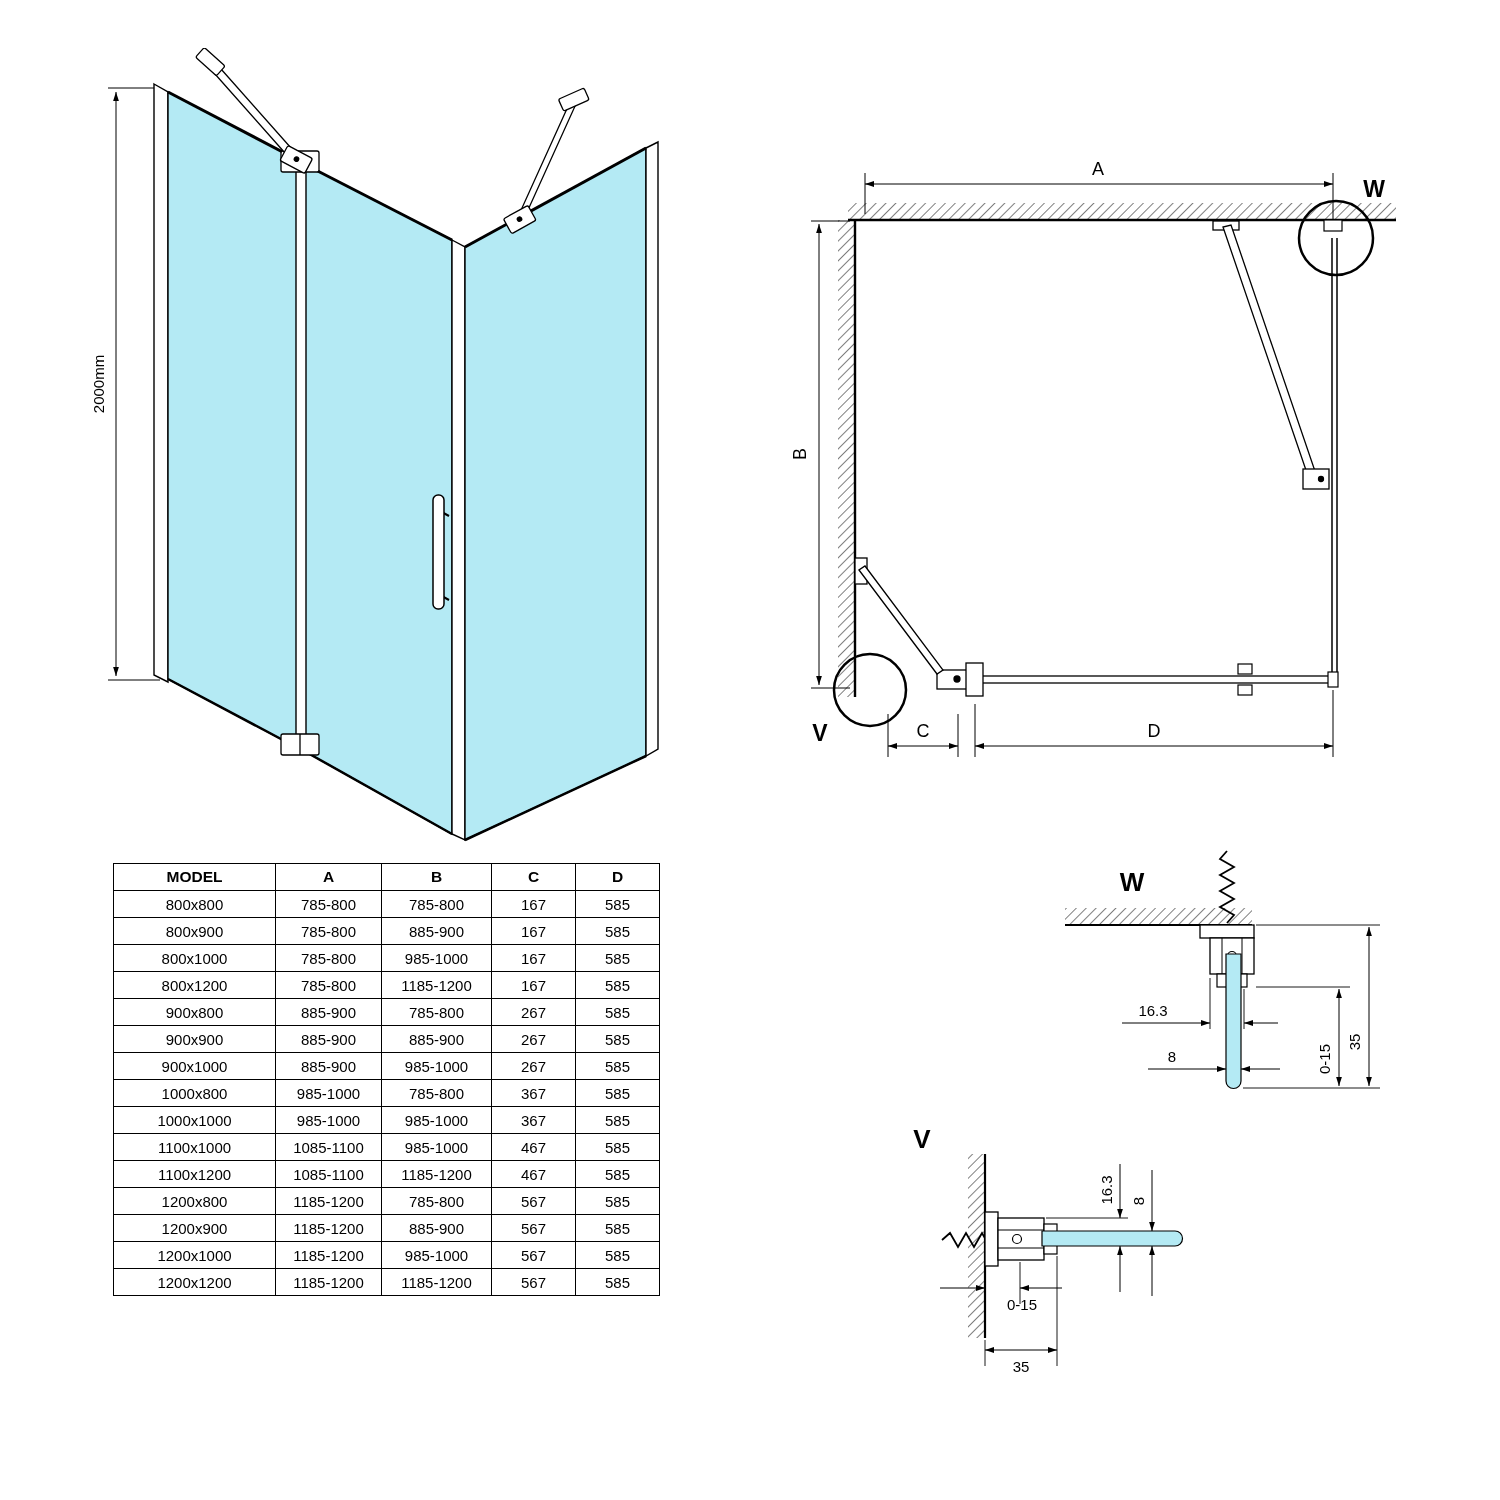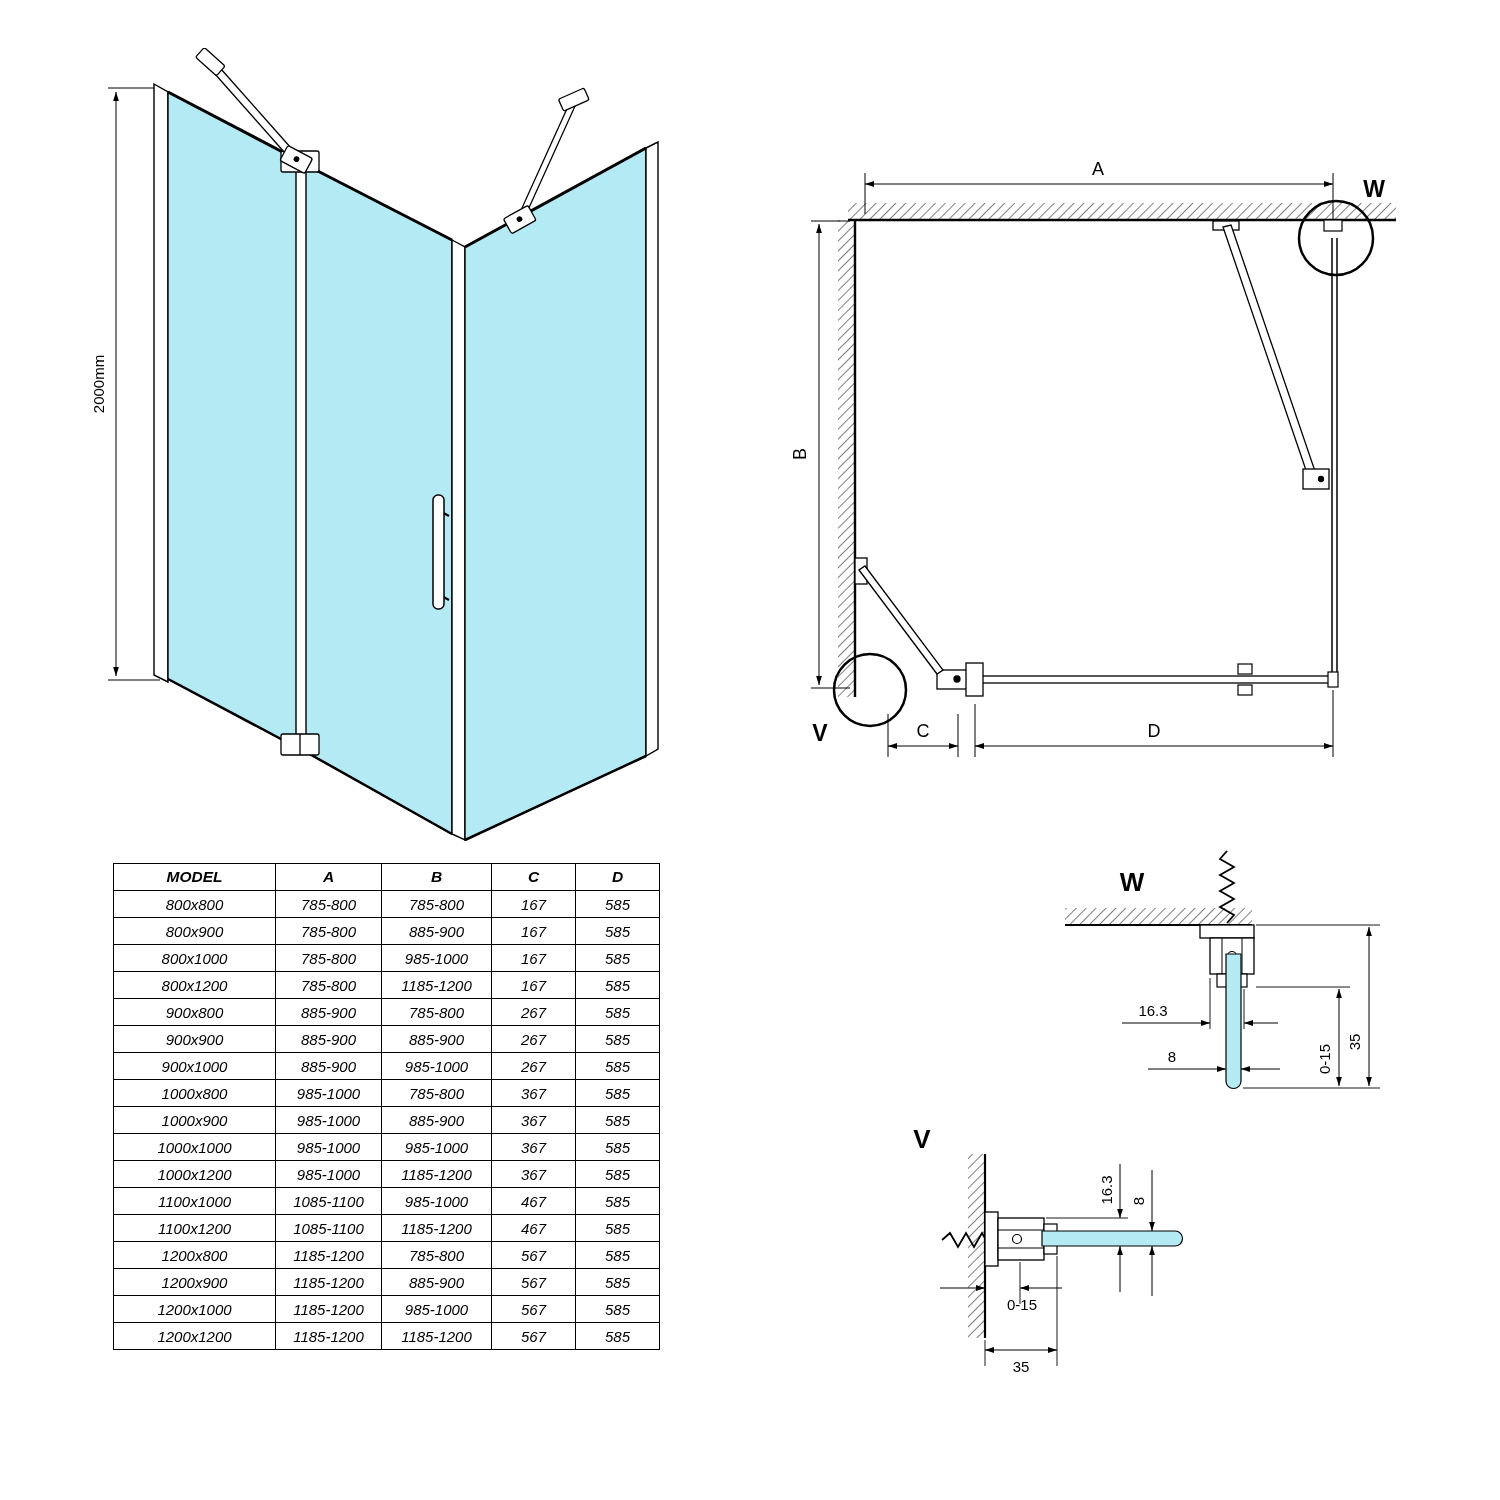--- a/index.html
+++ b/index.html
@@ -1,21 +1,21 @@
 <!DOCTYPE html>
 <html><head>
 <meta charset="utf-8">
 <style>
   * { margin:0; padding:0; box-sizing:border-box; }
   html,body { background:#ffffff; }
   body { font-family:"Liberation Sans", sans-serif; color:#000; }
   .sheet { position:relative; width:1500px; height:1500px; background:#fff; overflow:hidden; }
   .abs { position:absolute; }
   svg text { fill:#000; font-family:"Liberation Sans", sans-serif; }
-  table.dims { border-collapse:collapse; table-layout:fixed; width:516px;font-style:italic; }
+  table.dims { border-collapse:collapse; table-layout:fixed; width:516px; }
   table.dims th, table.dims td {
     border:1.6px solid #000; text-align:center; vertical-align:middle;
     font-size:15px; height:27px; padding:0 2px; white-space:nowrap;
   }
   table.dims th { font-weight:bold; font-size:15.5px; }
 </style>
 </head>
 <body>
 
 <div class="sheet">
@@ -247,37 +247,23 @@
             <td>585</td>
           </tr>
           <tr>
             <td>1000x800</td>
             <td>985-1000</td>
             <td>785-800</td>
             <td>367</td>
             <td>585</td>
           </tr>
           <tr>
-            <td>1000x900</td>
-            <td>985-1000</td>
-            <td>885-900</td>
-            <td>367</td>
-            <td>585</td>
-          </tr>
-          <tr>
             <td>1000x1000</td>
             <td>985-1000</td>
             <td>985-1000</td>
-            <td>367</td>
-            <td>585</td>
-          </tr>
-          <tr>
-            <td>1000x1200</td>
-            <td>985-1000</td>
-            <td>1185-1200</td>
             <td>367</td>
             <td>585</td>
           </tr>
           <tr>
             <td>1100x1000</td>
             <td>1085-1100</td>
             <td>985-1000</td>
             <td>467</td>
             <td>585</td>
           </tr>

